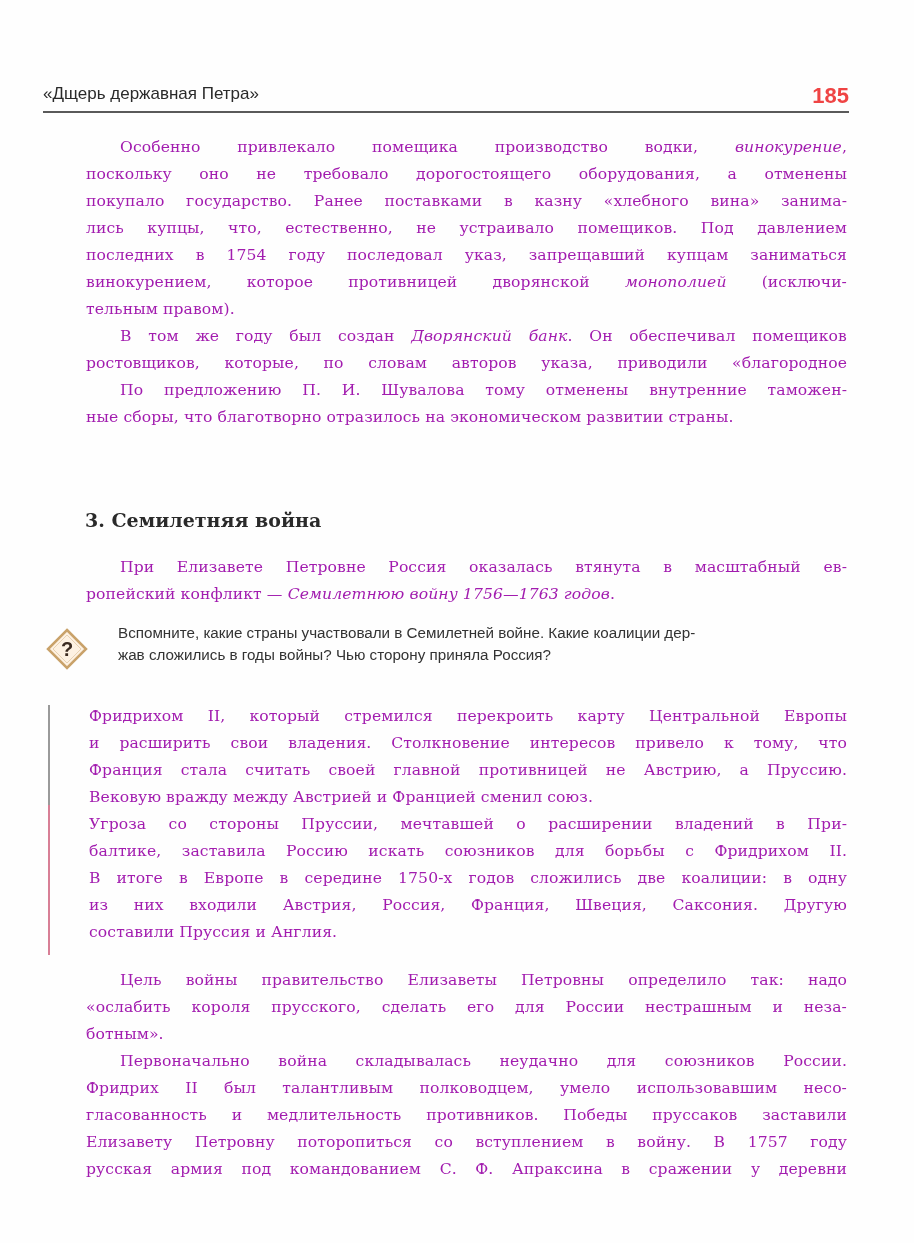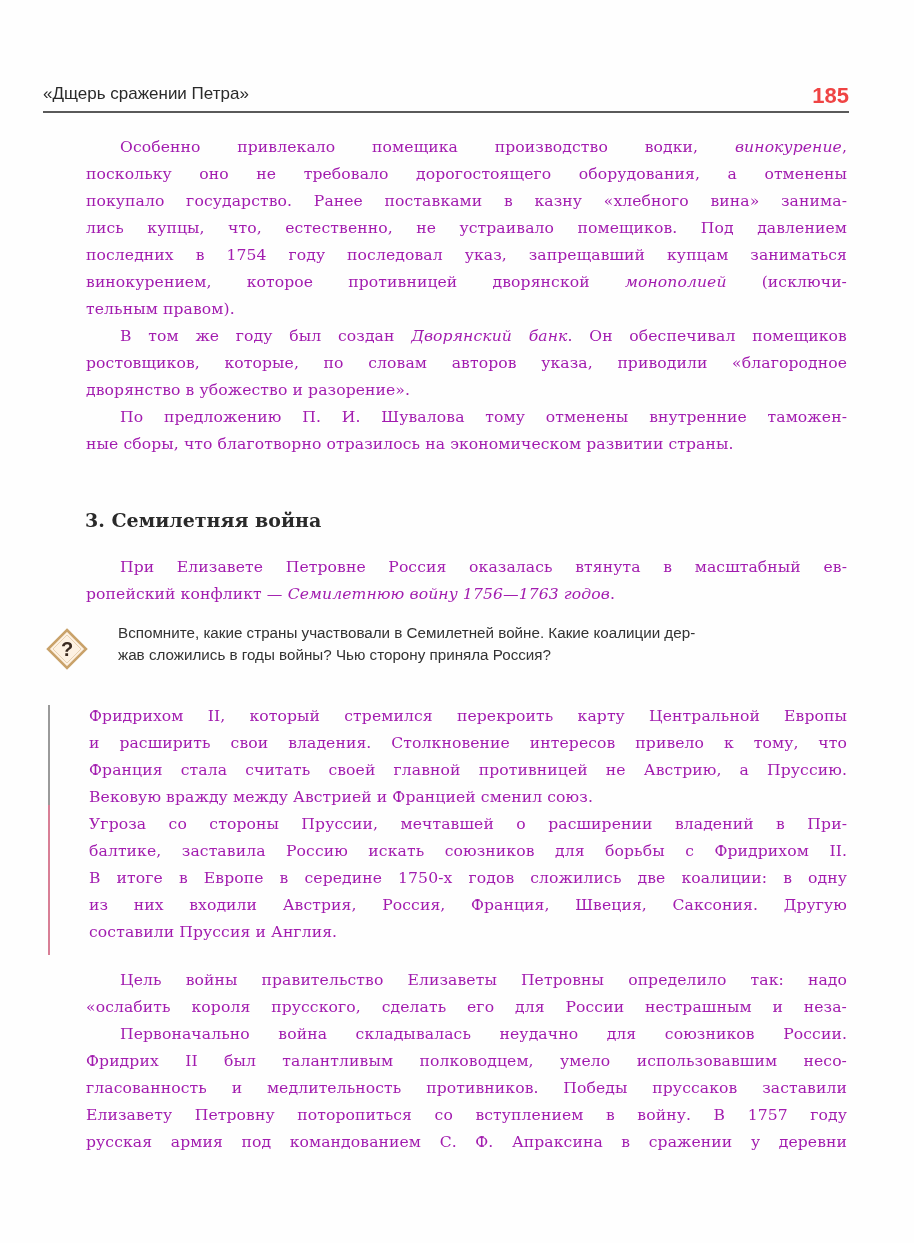--- a/index.html
+++ b/index.html
@@ -31,39 +31,38 @@
 
   em.it { font-style: italic; }
   b.bf { font-weight: normal; }
 </style>
 </head>
 <body>
 
 <div class="page">
 
   <div class="running-header">
-    <span class="running-title">«Дщерь сражении Петра»</span>
+    <span class="running-title">«Дщерь державная Петра»</span>
     <span class="page-number">185</span>
   </div>
   <div class="header-rule"></div>
 
   <div class="text" style="top:134px;">
     <div class="para">
       <span class="line"><span>Особенно привлекало помещика производство водки, </span><em class="it">винокурение</em><span>,</span></span>
       <span class="line">поскольку оно не требовало дорогостоящего оборудования, а отменены</span>
       <span class="line">покупало государство. Ранее поставками в казну «хлебного вина» занима-</span>
       <span class="line">лись купцы, что, естественно, не устраивало помещиков. Под давлением</span>
       <span class="line">последних в 1754 году последовал указ, запрещавший купцам заниматься</span>
       <span class="line"><span>винокурением, которое противницей дворянской </span><em class="it">монополией</em><span> (исключи-</span></span>
       <span class="line last">тельным правом).</span>
     </div>
     <div class="para">
       <span class="line"><span>В том же году был создан </span><em class="it">Дворянский банк</em><span>. Он обеспечивал помещиков</span></span>
       <span class="line">ростовщиков, которые, по словам авторов указа, приводили «благородное</span>
-      <span class="line last">дворянство в убожество и разорение».</span>
     </div>
     <div class="para">
       <span class="line">По предложению П. И. Шувалова тому отменены внутренние таможен-</span>
       <span class="line last">ные сборы, что благотворно отразилось на экономическом развитии страны.</span>
     </div>
   </div>
 
   <div class="heading">3. Семилетняя война</div>
 
   <div class="text" style="top:554px;">
@@ -101,20 +100,21 @@
         <span class="line">из них входили Австрия, Россия, Франция, Швеция, Саксония. Другую</span>
         <span class="line last">составили Пруссия и Англия.</span>
       </div>
     </div>
   </div>
 
   <div class="text" style="top:967px;">
     <div class="para">
       <span class="line">Цель войны правительство Елизаветы Петровны определило так: надо</span>
       <span class="line">«ослабить короля прусского, сделать его для России нестрашным и неза-</span>
+      <span class="line last">ботным».</span>
     </div>
     <div class="para">
       <span class="line">Первоначально война складывалась неудачно для союзников России.</span>
       <span class="line">Фридрих II был талантливым полководцем, умело использовавшим несо-</span>
       <span class="line">гласованность и медлительность противников. Победы пруссаков заставили</span>
       <span class="line"><span>Елизавету Петровну поторопиться со вступлением в войну. В </span><b class="bf">1757</b><span> году</span></span>
       <span class="line">русская армия под командованием С. Ф. Апраксина в сражении у деревни</span>
     </div>
   </div>
 

